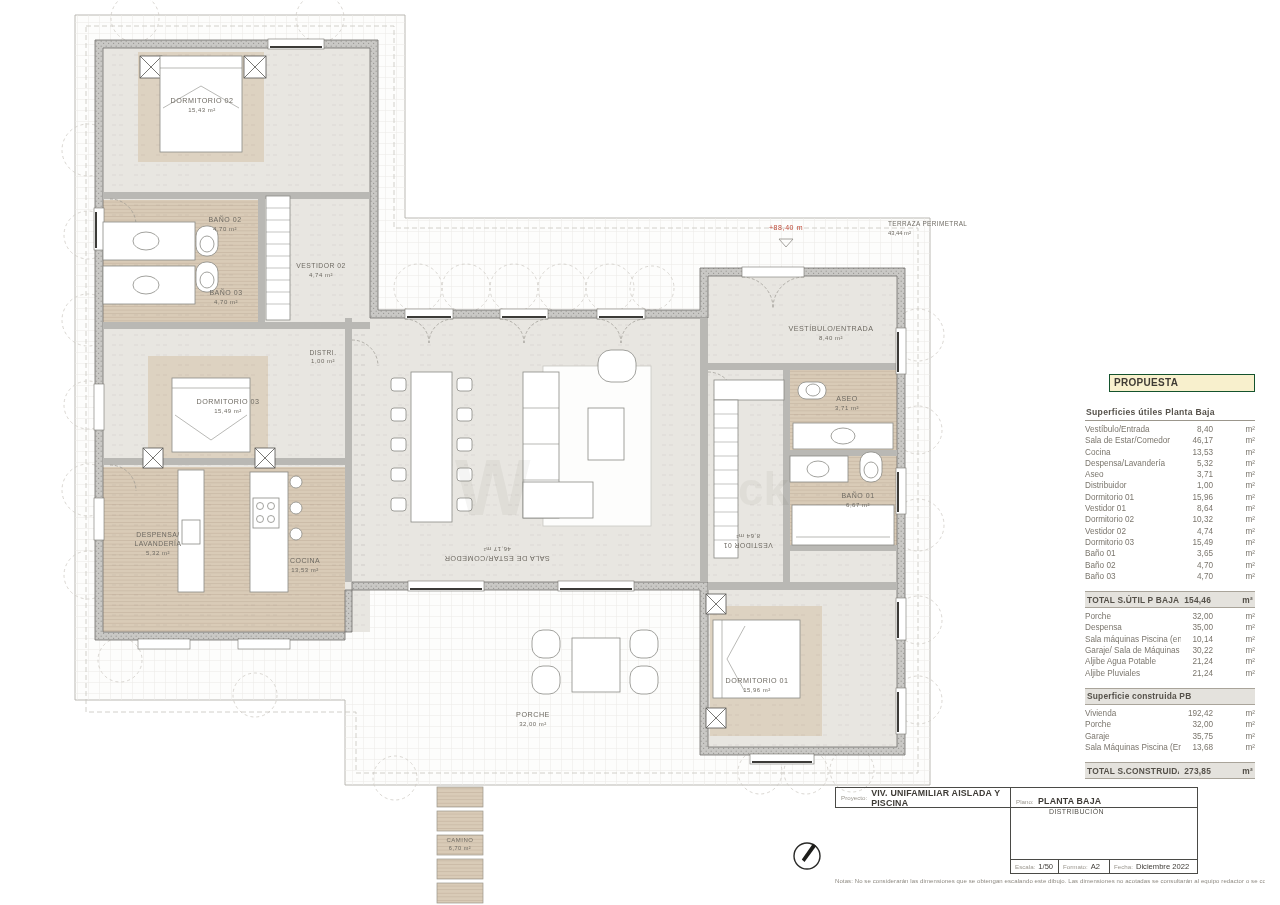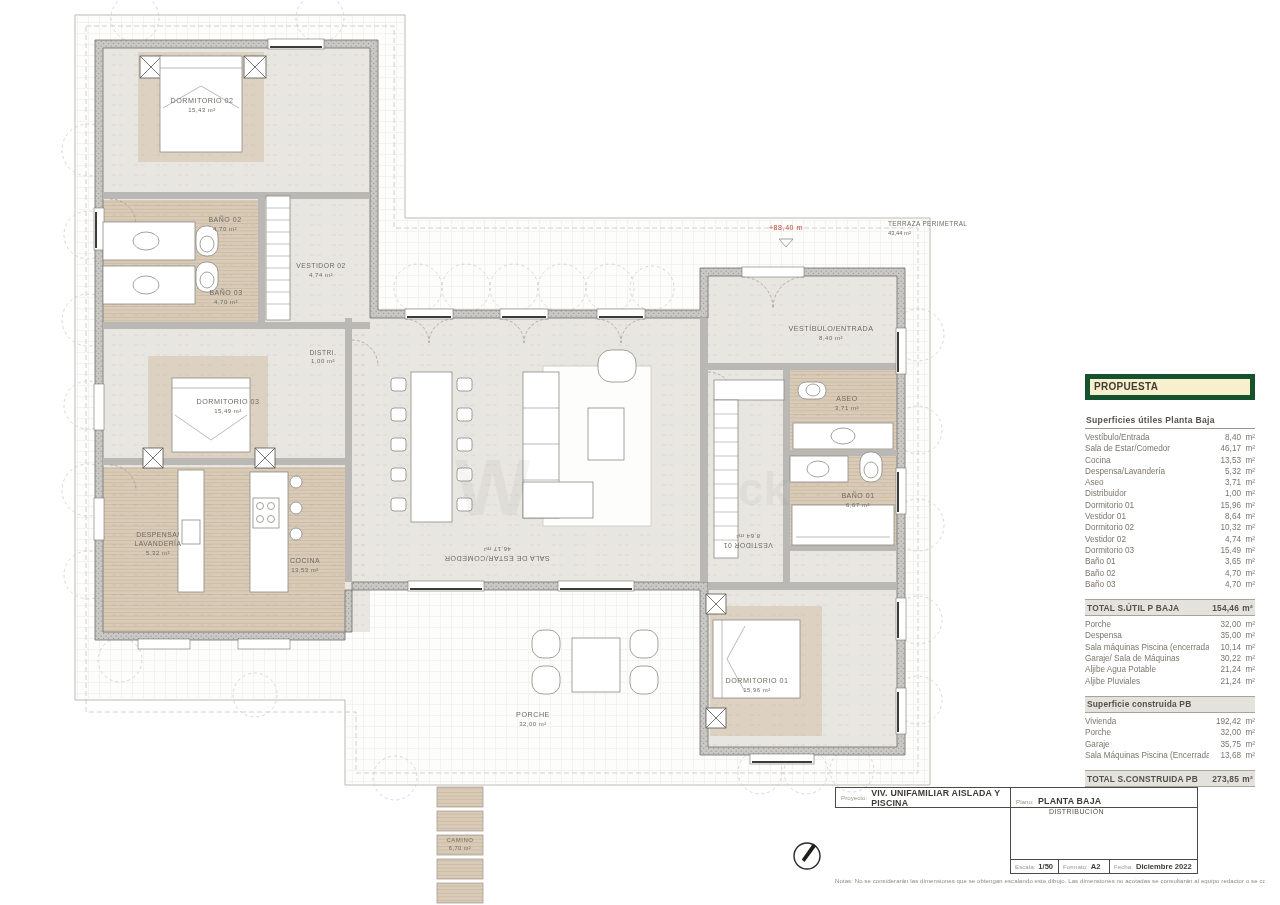--- a/index.html
+++ b/index.html
@@ -1,48 +1,48 @@
 <!DOCTYPE html>
 <html><head>
 <meta charset="utf-8">
 <style>
   html,body{margin:0;padding:0;}
   body{width:1280px;height:905px;position:relative;background:#ffffff;
        font-family:"Liberation Sans",sans-serif;overflow:hidden;}
   #plan-svg{position:absolute;left:0;top:0;}
   
   .panel{position:absolute;left:1085px;top:374px;width:170px;color:#6c675f;}
-  .panel-header{background:#f8f0cd;border:5px solid #14532d;font-weight:bold;
-    font-size:10px;color:#403c35;padding:2px 4px 3px;letter-spacing:.3px;}
+  .panel-header{background:#f8f0cd;border:1px solid #14532d;font-weight:bold;
+    font-size:10px;color:#403c35;padding:2px 4px 3px;letter-spacing:.3px;margin-left:24px;}
   .sec-title{font-size:8.6px;font-weight:bold;color:#55514a;
     border-bottom:1px solid #9b968c;padding:2px 1px 3px;letter-spacing:.3px;margin-top:13px;}
   .rows{margin-top:3px;}
   .prow{display:flex;font-size:8.2px;line-height:11.3px;color:#7b766d;}
   .plabel{flex:1;white-space:nowrap;overflow:hidden;}
   .pval{width:32px;text-align:right;}
-  .punit{width:14px;text-align:right;}
+  .punit{width:14px;text-align:right;margin-left:28px;}
   .bar{background:#e4e2dd;border-top:1px solid #a9a49a;border-bottom:1px solid #a9a49a;
     font-weight:bold;font-size:8.4px;color:#55514a;display:flex;
     padding:2.5px 2px;margin-top:9px;letter-spacing:.2px;align-items:baseline;}
   .bar .plabel{flex:1;}
   
   .tblock{position:absolute;left:835px;top:787px;width:430px;height:87px;color:#3e3b36;}
   .tb{position:absolute;box-sizing:border-box;justify-content:flex-end;}
   .lab{font-size:6.2px;color:#9a968e;}
   .val{font-size:8.8px;font-weight:bold;letter-spacing:.2px;}
   .tb-r1c1{left:0;top:0;width:176px;height:21px;border:1px solid #4a4a46;
     display:flex;align-items:center;gap:4px;padding:0 5px;}
   .tb-c2{left:175px;top:0;width:188px;height:87px;border:1px solid #4a4a46;}
   .tb-c2 .row1{height:20px;border-bottom:1px solid #4a4a46;padding:2px 5px 0;box-sizing:border-box;}
   .tb-c2 .row3{position:absolute;left:0;bottom:0;width:100%;height:13px;
     border-top:1px solid #4a4a46;display:flex;}
   .tb-c2 .cell{border-right:1px solid #4a4a46;display:flex;align-items:center;
     gap:3px;padding:0 4px;box-sizing:border-box;}
   .tb-c2 .cell:last-child{border-right:none;}
-  .sval{font-size:7.6px;font-weight:bold;}
+  .sval{font-size:7.6px;font-weight:normal;}
   .tb-c3{left:362px;top:0;width:68px;height:87px;border:1px solid #4a4a46;}
   .tb-c3 .code{height:20px;border-bottom:1px solid #4a4a46;font-size:13px;
     letter-spacing:.6px;display:flex;align-items:center;padding:0 5px;color:#33312d;}
   .tb-c3 .fase{height:23px;border-bottom:1px solid #4a4a46;padding:1px 5px;box-sizing:border-box;}
   .tb-c3 .fase .val{font-size:9px;}
   .tb-c3 .sheet{height:29px;font-size:23px;font-weight:400;color:#2d2b27;
     display:flex;align-items:center;justify-content:center;letter-spacing:1px;}
   .tb-c3 .num{position:absolute;left:0;bottom:0;width:100%;height:13px;
     border-top:1px solid #4a4a46;box-sizing:border-box;padding:1px 4px;}
   .notes{position:absolute;left:835px;top:878px;width:430px;font-size:6px;

